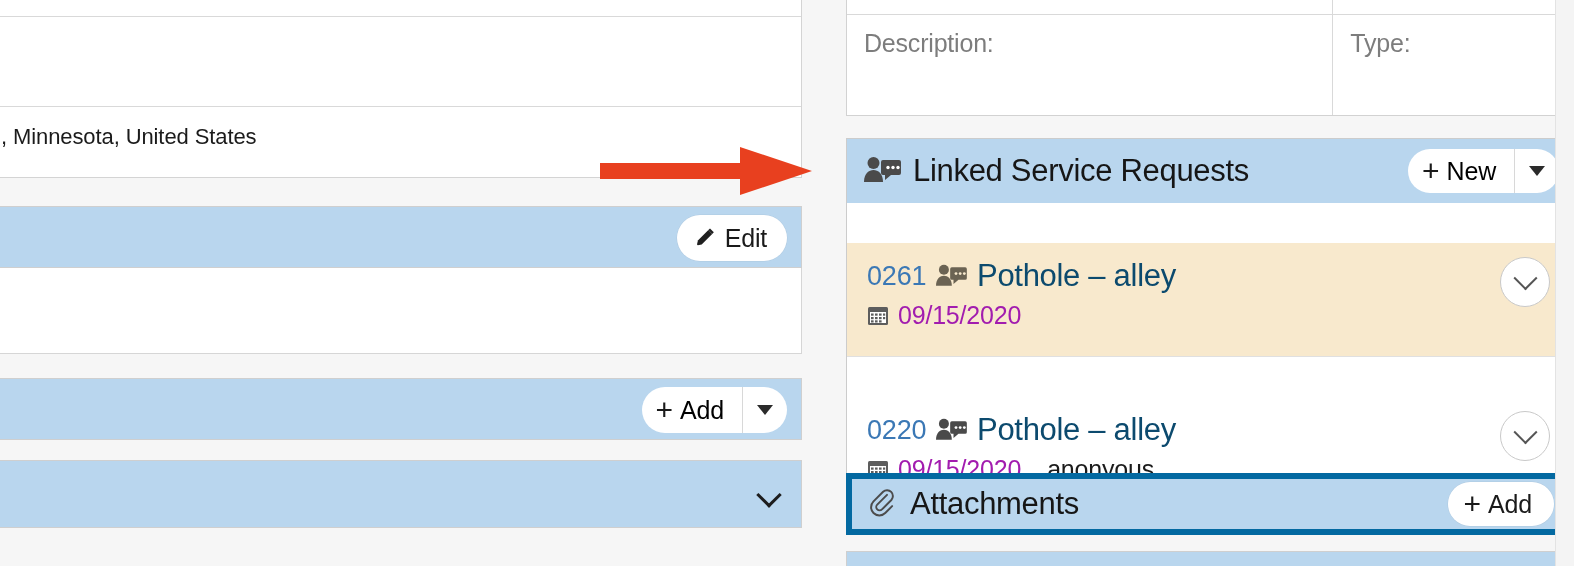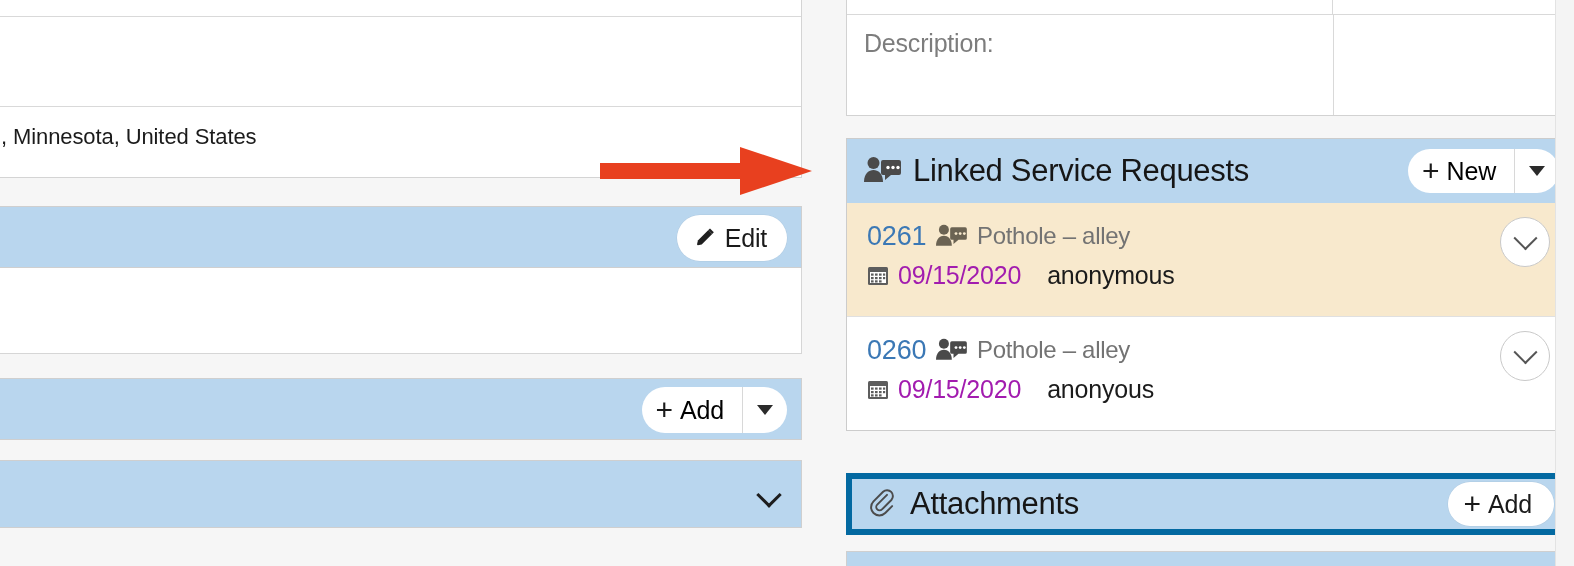--- a/index.html
+++ b/index.html
@@ -223,37 +223,38 @@
   }
   .card-head .spacer { flex: 1; }
 
   
   .sr-row {
     position: relative;
     height: 113px;
     box-sizing: border-box;
     background: #ffffff;
     padding: 16px 0 0 20px;
+    margin-top: 40px;
   }
   .sr-row.active { background: #f8e9cd; }
   .sr-line1 {
     display: flex;
     align-items: center;
     height: 34px;
   }
   .sr-id {
     font-size: 27px;
     color: #3b78b5;
     letter-spacing: -0.2px;
     cursor: pointer;
     min-width: 68px;
   }
   .sr-title {
-    font-size: 24px;
-    color: #737373;
+    font-size: 31px;
+    color: #0c4a6e;
     letter-spacing: -0.3px;
     margin-left: 10px;
     white-space: nowrap;
   }
   .sr-line2 {
     display: flex;
     align-items: center;
     height: 34px;
     margin-top: 5px;
   }
@@ -375,20 +376,23 @@
     <div class="rt-table">
       <div class="rt-row r1">
         <div class="rt-cell left"></div>
         <div class="rt-cell right">
           
         </div>
       </div>
       <div class="rt-row r2">
         <div class="rt-cell left">
           <span>Description:</span>
+        </div>
+        <div class="rt-cell right">
+          <span>Type:</span>
         </div>
       </div>
     </div>
 
     <div class="card" style="top:138px;">
       <div class="card-head">
         <span class="icon-wrap">
           <svg width="38" height="30" viewBox="0 0 38 30">
             <circle cx="10.5" cy="7" r="6" fill="#4a4a4a"></circle>
             <path d="M1 26 C1 17.5 6 14 10.5 14 C15 14 20 17.5 20 26 Z" fill="#4a4a4a"></path>
@@ -440,32 +444,31 @@
                 <rect x="8" y="13" width="2.6" height="2.2"></rect>
                 <rect x="12" y="13" width="2.6" height="2.2"></rect>
                 <rect x="16" y="13" width="2.2" height="2.2"></rect>
                 <rect x="4" y="16.3" width="2.6" height="2.2"></rect>
                 <rect x="8" y="16.3" width="2.6" height="2.2"></rect>
                 <rect x="12" y="16.3" width="2.6" height="2.2"></rect>
               </g>
             </svg>
           </span>
           <span class="sr-date">09/15/2020</span>
-          <span class="sr-user">anonymous</span>
         </div>
         <div class="sr-expand">
           <i></i>
         </div>
       </div>
 
       <div class="sr-sep"></div>
 
       <div class="sr-row">
         <div class="sr-line1">
-          <span class="sr-id">0260</span>
+          <span class="sr-id">0220</span>
           <span class="icon-wrap">
             <svg width="32" height="25" viewBox="0 0 38 30">
               <circle cx="10.5" cy="7" r="6" fill="#4a4a4a"></circle>
               <path d="M1 26 C1 17.5 6 14 10.5 14 C15 14 20 17.5 20 26 Z" fill="#4a4a4a"></path>
               <path d="M20 4 h16 a2 2 0 0 1 2 2 v11 a2 2 0 0 1 -2 2 h-8 l-6 5 v-5 h-2 a2 2 0 0 1 -2 -2 v-11 a2 2 0 0 1 2 -2 z" fill="#4a4a4a"></path>
               <circle cx="25" cy="11.5" r="1.7" fill="#ffffff"></circle>
               <circle cx="30" cy="11.5" r="1.7" fill="#ffffff"></circle>
               <circle cx="35" cy="11.5" r="1.7" fill="#ffffff"></circle>
             </svg>
           </span>

